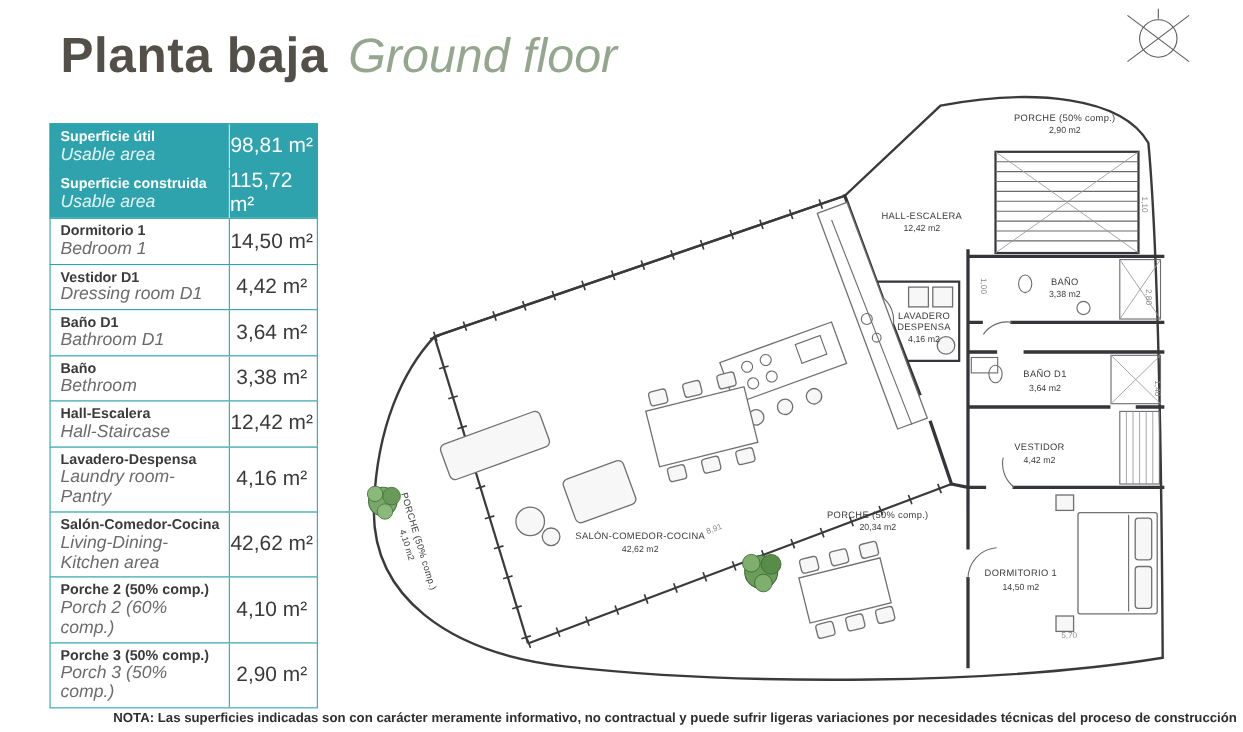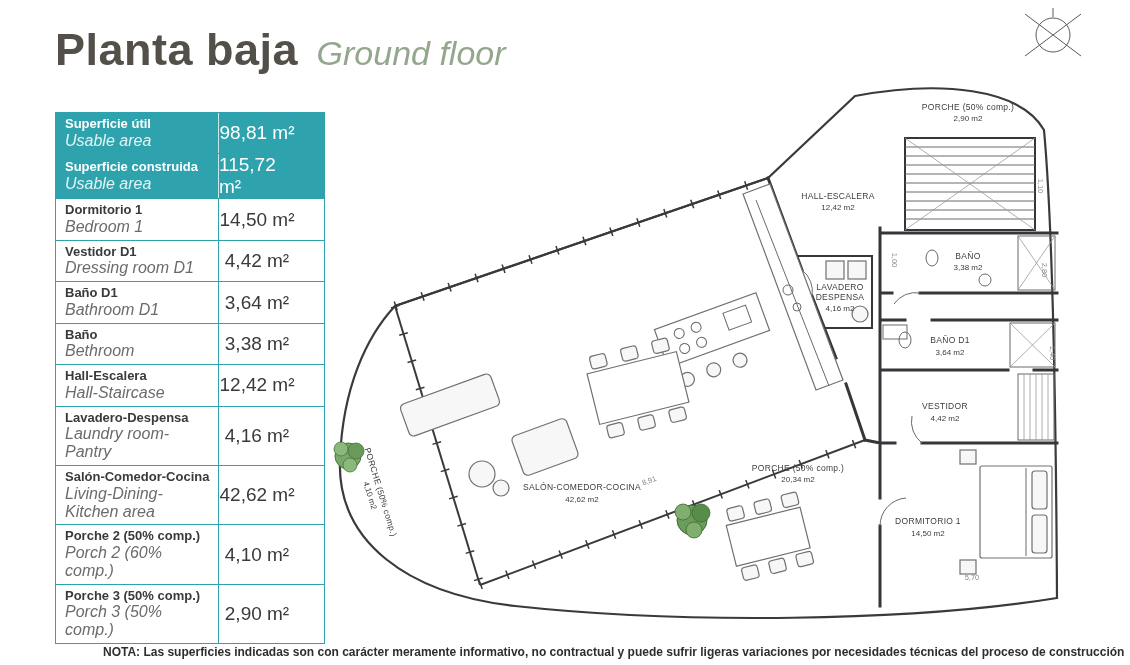--- a/index.html
+++ b/index.html
@@ -1,24 +1,24 @@
 <!DOCTYPE html>
 <html><head>
 <meta charset="utf-8">
 <style>
   html,body{margin:0;padding:0;background:#fff;}
   body{width:1130px;height:665px;position:relative;font-family:"Liberation Sans",sans-serif;overflow:hidden;}
 
   
   .title-wrap{position:absolute;left:55px;top:24px;white-space:nowrap;}
   .title-es{font-size:45px;font-weight:bold;color:#53504a;letter-spacing:.5px;}
-  .title-en{font-size:34px;font-style:italic;font-weight:normal;color:#94a78e;margin-left:14px;}
+  .title-en{font-size:44px;font-style:italic;font-weight:normal;color:#94a78e;margin-left:14px;}
 
   
-  .area-table{position:absolute;left:55px;top:112px;width:270px;}
+  .area-table{position:absolute;left:45px;top:112px;width:244px;}
   .row{display:grid;grid-template-columns:162px 77px;min-height:39px;border:1px solid #2fa3ad;background:#fff;box-sizing:border-box;margin-top:-1px;}
   .row:first-child{margin-top:0;}
   .cell-label{display:flex;flex-direction:column;justify-content:center;padding:4px 4px 4px 9px;line-height:1.12;}
   .cell-value{display:flex;align-items:center;justify-content:center;border-left:1px solid #2fa3ad;font-size:19px;color:#3a3a3a;}
   .lbl-es{font-size:13px;font-weight:bold;color:#3a3a3a;}
   .lbl-en{font-size:16px;font-style:italic;color:#6b6b6b;}
   .row.hl{background:#2fa3ad;border-color:#2fa3ad;}
   .row.hl .lbl-es{color:#fff;}
   .row.hl .lbl-en{color:#e2f4f4;}
   .row.hl .cell-value{color:#fff;border-left-color:rgba(255,255,255,.75);}

